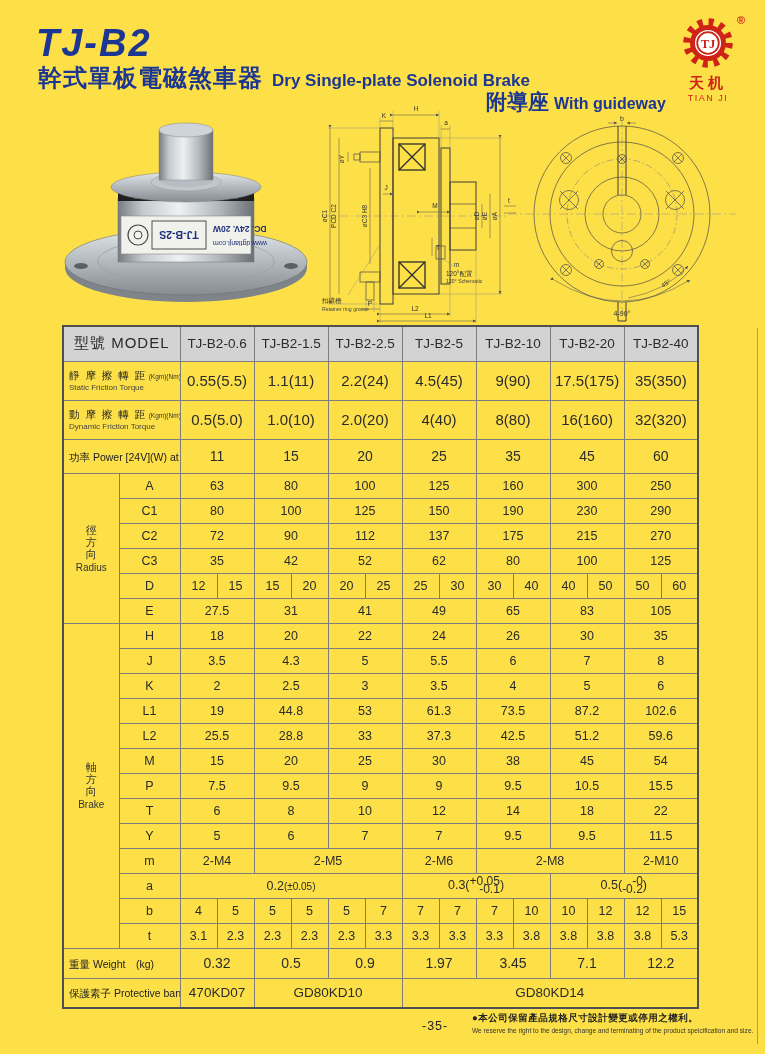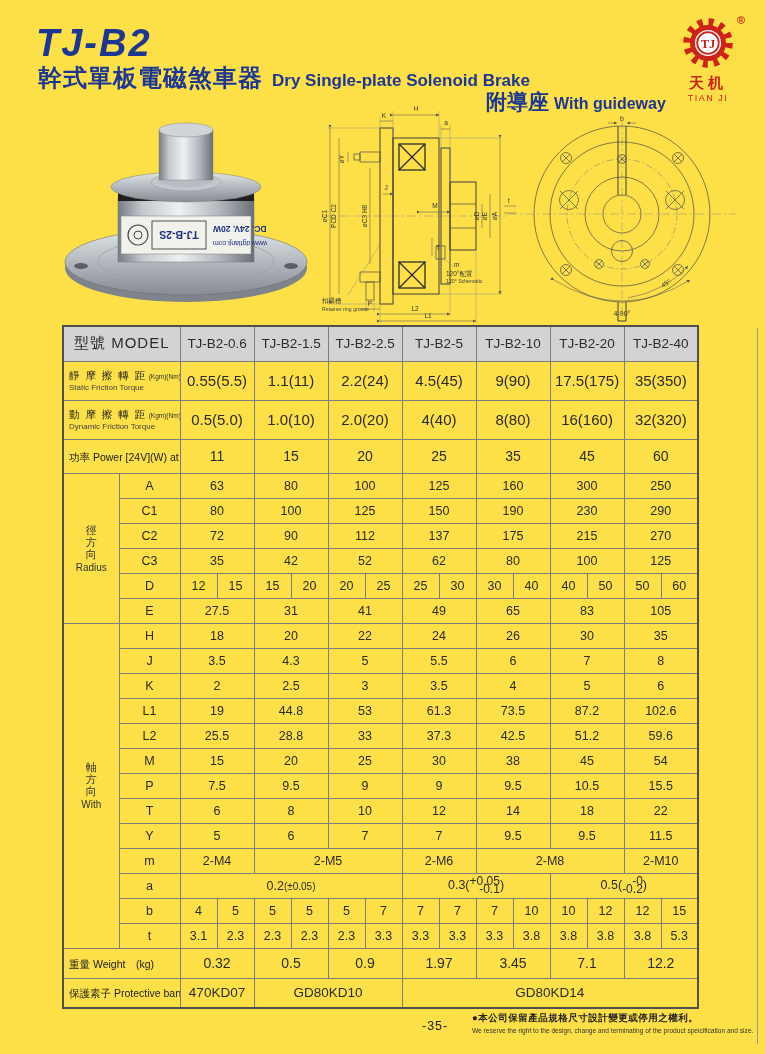--- a/index.html
+++ b/index.html
@@ -414,21 +414,21 @@
           <td colspan="2">31</td>
           <td colspan="2">41</td>
           <td colspan="2">49</td>
           <td colspan="2">65</td>
           <td colspan="2">83</td>
           <td colspan="2">105</td>
         </tr>
         <tr class="dim">
           <td class="grp" rowspan="13">
             <span class="vzh">軸<br>方<br>向</span>
-            <span class="gen">With</span>
+            <span class="gen">Brake</span>
           </td>
           <td class="dimc">H</td>
           <td colspan="2">18</td>
           <td colspan="2">20</td>
           <td colspan="2">22</td>
           <td colspan="2">24</td>
           <td colspan="2">26</td>
           <td colspan="2">30</td>
           <td colspan="2">35</td>
         </tr>

